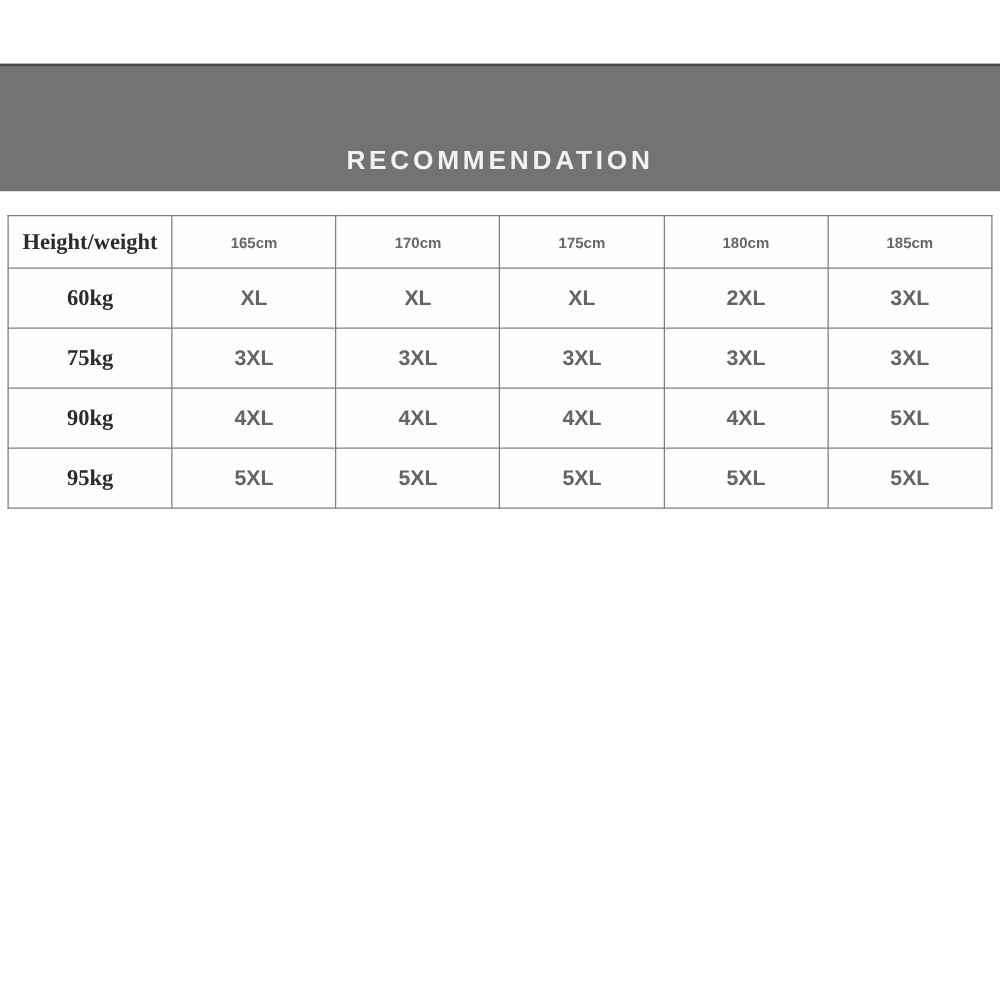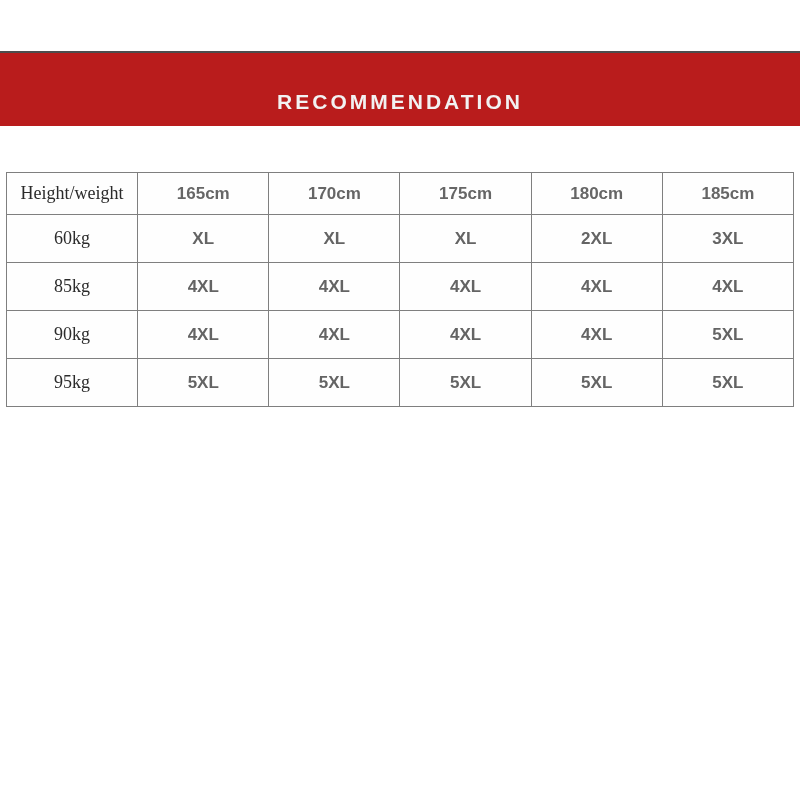--- a/index.html
+++ b/index.html
@@ -13,22 +13,22 @@
     height: 800px;
     background: #ffffff;
     overflow: hidden;
     font-family: "Liberation Sans", sans-serif;
   }
   .banner {
     position: absolute;
     left: 0;
     top: 51px;
     width: 800px;
-    height: 75px;
-    background: #b91c1c;
+    height: 102px;
+    background: #737373;
     border-top: 2px solid #4d4d4d;
     box-sizing: border-box;
     display: flex;
     align-items: flex-end;
     justify-content: center;
   }
   .banner-title {
     color: #f2f2f2;
     font-family: "Liberation Sans", sans-serif;
     font-size: 21px;
@@ -55,29 +55,29 @@
   }
   .size-table th {
     height: 41px;
   }
   .size-table td {
     height: 47px;
   }
   th.corner-header,
   td.weight-cell {
     font-family: "Liberation Serif", "DejaVu Serif", serif;
-    font-weight: normal;
+    font-weight: bold;
     color: #2b2b2b;
     font-size: 18px;
   }
   th.column-header {
     font-family: "Liberation Sans", sans-serif;
     font-weight: bold;
     color: #666666;
-    font-size: 17px;
+    font-size: 12px;
   }
   td.size-cell {
     font-family: "Liberation Sans", sans-serif;
     font-weight: bold;
     color: #646464;
     font-size: 17px;
   }
 </style>
 </head>
 <body>
@@ -102,26 +102,26 @@
     <tbody id="table-body">
         <tr>
           <td class="weight-cell">60kg</td>
           <td class="size-cell">XL</td>
           <td class="size-cell">XL</td>
           <td class="size-cell">XL</td>
           <td class="size-cell">2XL</td>
           <td class="size-cell">3XL</td>
         </tr>
         <tr>
-          <td class="weight-cell">85kg</td>
-          <td class="size-cell">4XL</td>
-          <td class="size-cell">4XL</td>
-          <td class="size-cell">4XL</td>
-          <td class="size-cell">4XL</td>
-          <td class="size-cell">4XL</td>
+          <td class="weight-cell">75kg</td>
+          <td class="size-cell">3XL</td>
+          <td class="size-cell">3XL</td>
+          <td class="size-cell">3XL</td>
+          <td class="size-cell">3XL</td>
+          <td class="size-cell">3XL</td>
         </tr>
         <tr>
           <td class="weight-cell">90kg</td>
           <td class="size-cell">4XL</td>
           <td class="size-cell">4XL</td>
           <td class="size-cell">4XL</td>
           <td class="size-cell">4XL</td>
           <td class="size-cell">5XL</td>
         </tr>
         <tr>

